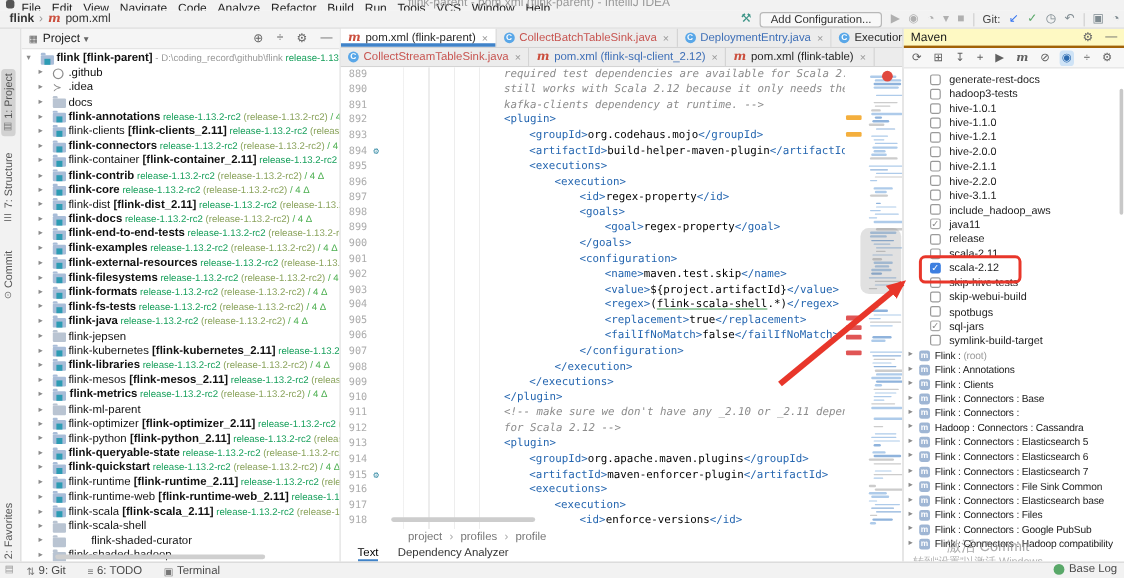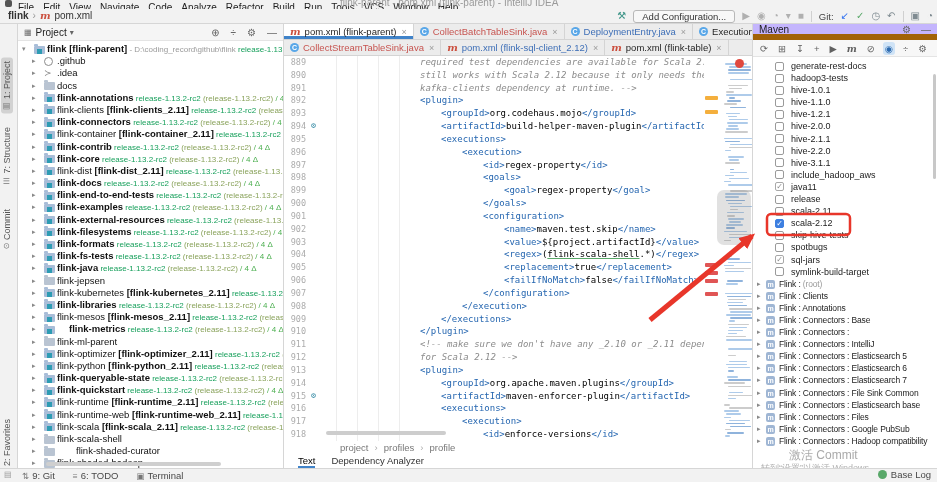--- a/index.html
+++ b/index.html
@@ -70,21 +70,21 @@
   .smark{position:absolute;left:1px;width:13px;height:3.5px;border-radius:1px}
   #err-badge{position:absolute;left:31px;top:3px;width:9px;height:9px;border-radius:50%;background:#e0483e}
   #vthumb{position:absolute;left:13px;top:134px;width:34px;height:55px;background:rgba(120,120,120,.22);border-radius:7px}
   #ed-hscroll{position:absolute;left:42px;top:375px;width:120px;height:4px;background:#cdcdcd;border-radius:2px}
   #ed-crumbs{position:absolute;left:0;top:417px;width:100%;height:13px;font-size:9.5px;color:#777;padding-left:56px;display:flex;align-items:center;gap:6px;background:#fff}
   #ed-bottom-tabs{position:absolute;left:0;top:430px;width:100%;height:14px;display:flex;align-items:center;padding-left:14px;gap:16px;font-size:9.5px;background:#fff}
   .btab{color:#333;height:14px;line-height:14px}
   .btab.active{box-shadow:inset 0 -2px 0 #4083c9;color:#000}
   
   #maven-panel{left:752px;top:24px;width:185px;height:444px;background:#fff;border-left:1px solid #d6d6d6;overflow:hidden}
-  #mv-header{position:absolute;left:0;top:0;width:100%;height:16px;background:#c4b5fd;border-bottom:6px solid #a16207;display:flex;align-items:center;padding:0 6px;font-size:10px}
+  #mv-header{position:absolute;left:0;top:0;width:100%;height:16px;background:#fef9c3;border-bottom:2px solid #a16207;display:flex;align-items:center;padding:0 6px;font-size:10px}
   #mv-header .hicon{color:#666;margin-left:10px;font-size:10px}
   #mv-toolbar{position:absolute;left:0;top:16px;width:100%;height:17px;background:#f7f7f7;border-bottom:1px solid #e4e4e4;display:flex;align-items:center;padding-left:5px;gap:6px}
   .mvi{font-size:9.5px;color:#616161;line-height:13px;padding:0 2px;border-radius:3px}
   .mvi.sel{background:#cfe3f6;color:#2d6bb0}
   .mvi.mg{font-weight:bold;font-style:italic;font-family:"DejaVu Serif",serif}
   #mv-list{position:absolute;left:0;top:36px;width:100%}
   .mrow{height:12.1px;line-height:12.1px;font-size:9px;white-space:nowrap;overflow:hidden;position:relative}
   .cb{position:absolute;left:22px;top:1.5px;width:9px;height:9px;border:1px solid #9a9a9a;border-radius:2px;background:#fff;font-size:8px;line-height:8px;text-align:center}
   .cb.gray{color:#8c8c8c;border-color:#a8a8a8}
   .cb.blue{background:#3d7fe0;border-color:#3d7fe0;color:#fff}
@@ -180,21 +180,21 @@
       <div class="trow"><span class="arr" style="left: 14px;">▸</span><span class="ficon mod" style="left: 26px;"></span><span class="tname" style="margin-left: 39px;">flink-examples</span><span class="tbranch"> release-1.13.2-rc2</span><span class="ttag"> (release-1.13.2-rc2)</span><span class="tdelta"> / 4 Δ</span></div>
       <div class="trow"><span class="arr" style="left: 14px;">▸</span><span class="ficon mod" style="left: 26px;"></span><span class="tname" style="margin-left: 39px;">flink-external-resources</span><span class="tbranch"> release-1.13.2-rc2</span><span class="ttag"> (release-1.13.2-rc2)</span></div>
       <div class="trow"><span class="arr" style="left: 14px;">▸</span><span class="ficon mod" style="left: 26px;"></span><span class="tname" style="margin-left: 39px;">flink-filesystems</span><span class="tbranch"> release-1.13.2-rc2</span><span class="ttag"> (release-1.13.2-rc2)</span><span class="tdelta"> / 4 Δ</span></div>
       <div class="trow"><span class="arr" style="left: 14px;">▸</span><span class="ficon mod" style="left: 26px;"></span><span class="tname" style="margin-left: 39px;">flink-formats</span><span class="tbranch"> release-1.13.2-rc2</span><span class="ttag"> (release-1.13.2-rc2)</span><span class="tdelta"> / 4 Δ</span></div>
       <div class="trow"><span class="arr" style="left: 14px;">▸</span><span class="ficon mod" style="left: 26px;"></span><span class="tname" style="margin-left: 39px;">flink-fs-tests</span><span class="tbranch"> release-1.13.2-rc2</span><span class="ttag"> (release-1.13.2-rc2)</span><span class="tdelta"> / 4 Δ</span></div>
       <div class="trow"><span class="arr" style="left: 14px;">▸</span><span class="ficon mod" style="left: 26px;"></span><span class="tname" style="margin-left: 39px;">flink-java</span><span class="tbranch"> release-1.13.2-rc2</span><span class="ttag"> (release-1.13.2-rc2)</span><span class="tdelta"> / 4 Δ</span></div>
       <div class="trow"><span class="arr" style="left: 14px;">▸</span><span class="ficon plain" style="left: 26px;"></span><span class="tname norm" style="margin-left: 39px;">flink-jepsen</span></div>
       <div class="trow"><span class="arr" style="left: 14px;">▸</span><span class="ficon mod" style="left: 26px;"></span><span class="tname norm" style="margin-left: 39px;">flink-kubernetes</span><span class="tbrk"> [flink-kubernetes_2.11]</span><span class="tbranch"> release-1.13.2-rc2</span></div>
       <div class="trow"><span class="arr" style="left: 14px;">▸</span><span class="ficon mod" style="left: 26px;"></span><span class="tname" style="margin-left: 39px;">flink-libraries</span><span class="tbranch"> release-1.13.2-rc2</span><span class="ttag"> (release-1.13.2-rc2)</span><span class="tdelta"> / 4 Δ</span></div>
       <div class="trow"><span class="arr" style="left: 14px;">▸</span><span class="ficon mod" style="left: 26px;"></span><span class="tname norm" style="margin-left: 39px;">flink-mesos</span><span class="tbrk"> [flink-mesos_2.11]</span><span class="tbranch"> release-1.13.2-rc2</span><span class="ttag"> (release-1.13.2-rc2)</span></div>
-      <div class="trow"><span class="arr" style="left: 14px;">▸</span><span class="ficon mod" style="left: 26px;"></span><span class="tname" style="margin-left: 51px;">flink-metrics</span><span class="tbranch"> release-1.13.2-rc2</span><span class="ttag"> (release-1.13.2-rc2)</span><span class="tdelta"> / 4 Δ</span></div>
+      <div class="trow"><span class="arr" style="left: 14px;">▸</span><span class="ficon mod" style="left: 26px;"></span><span class="tname" style="margin-left: 40px;">flink-metrics</span><span class="tbranch"> release-1.13.2-rc2</span><span class="ttag"> (release-1.13.2-rc2)</span><span class="tdelta"> / 4 Δ</span></div>
       <div class="trow"><span class="arr" style="left: 14px;">▸</span><span class="ficon plain" style="left: 26px;"></span><span class="tname norm" style="margin-left: 39px;">flink-ml-parent</span></div>
       <div class="trow"><span class="arr" style="left: 14px;">▸</span><span class="ficon mod" style="left: 26px;"></span><span class="tname norm" style="margin-left: 39px;">flink-optimizer</span><span class="tbrk"> [flink-optimizer_2.11]</span><span class="tbranch"> release-1.13.2-rc2</span><span class="ttag"> (release-1.13.2-rc2)</span></div>
       <div class="trow"><span class="arr" style="left: 14px;">▸</span><span class="ficon mod" style="left: 26px;"></span><span class="tname norm" style="margin-left: 39px;">flink-python</span><span class="tbrk"> [flink-python_2.11]</span><span class="tbranch"> release-1.13.2-rc2</span><span class="ttag"> (release-1.13.2-rc2)</span></div>
       <div class="trow"><span class="arr" style="left: 14px;">▸</span><span class="ficon mod" style="left: 26px;"></span><span class="tname" style="margin-left: 39px;">flink-queryable-state</span><span class="tbranch"> release-1.13.2-rc2</span><span class="ttag"> (release-1.13.2-rc2)</span></div>
       <div class="trow"><span class="arr" style="left: 14px;">▸</span><span class="ficon mod" style="left: 26px;"></span><span class="tname" style="margin-left: 39px;">flink-quickstart</span><span class="tbranch"> release-1.13.2-rc2</span><span class="ttag"> (release-1.13.2-rc2)</span><span class="tdelta"> / 4 Δ</span></div>
       <div class="trow"><span class="arr" style="left: 14px;">▸</span><span class="ficon mod" style="left: 26px;"></span><span class="tname norm" style="margin-left: 39px;">flink-runtime</span><span class="tbrk"> [flink-runtime_2.11]</span><span class="tbranch"> release-1.13.2-rc2</span><span class="ttag"> (release-1.13.2-rc2)</span></div>
       <div class="trow"><span class="arr" style="left: 14px;">▸</span><span class="ficon mod" style="left: 26px;"></span><span class="tname norm" style="margin-left: 39px;">flink-runtime-web</span><span class="tbrk"> [flink-runtime-web_2.11]</span><span class="tbranch"> release-1.13.2-rc2</span></div>
       <div class="trow"><span class="arr" style="left: 14px;">▸</span><span class="ficon mod" style="left: 26px;"></span><span class="tname norm" style="margin-left: 39px;">flink-scala</span><span class="tbrk"> [flink-scala_2.11]</span><span class="tbranch"> release-1.13.2-rc2</span><span class="ttag"> (release-1.13.2-rc2)</span></div>
       <div class="trow"><span class="arr" style="left: 14px;">▸</span><span class="ficon plain" style="left: 26px;"></span><span class="tname norm" style="margin-left: 39px;">flink-scala-shell</span></div>
       <div class="trow"><span class="arr" style="left: 14px;">▸</span><span class="ficon plain" style="left: 26px;"></span><span class="tname norm" style="margin-left: 58px;">flink-shaded-curator</span></div>
@@ -478,59 +478,63 @@
       <div class="mrow">
         <span class="cb blue">✓</span>
         <span class="plabel">scala-2.12</span>
       </div>
       <div class="mrow">
         <span class="cb"></span>
         <span class="plabel">skip-hive-tests</span>
       </div>
       <div class="mrow">
         <span class="cb"></span>
+        <span class="plabel">skip-webui-build</span>
+      </div>
+      <div class="mrow">
+        <span class="cb"></span>
         <span class="plabel">spotbugs</span>
       </div>
       <div class="mrow">
         <span class="cb gray">✓</span>
         <span class="plabel">sql-jars</span>
       </div>
       <div class="mrow">
         <span class="cb"></span>
         <span class="plabel">symlink-build-target</span>
       </div>
       <div class="mrow">
         <span class="arr">▸</span>
         <span class="micon">m</span>
         <span class="mlabel">Flink :<span class="mmuted"> (root)</span></span>
       </div>
       <div class="mrow">
         <span class="arr">▸</span>
         <span class="micon">m</span>
+        <span class="mlabel">Flink : Annotations</span>
+      </div>
+      <div class="mrow">
+        <span class="arr">▸</span>
+        <span class="micon">m</span>
         <span class="mlabel">Flink : Clients</span>
       </div>
       <div class="mrow">
         <span class="arr">▸</span>
         <span class="micon">m</span>
-        <span class="mlabel">Flink : Annotations</span>
-      </div>
-      <div class="mrow">
-        <span class="arr">▸</span>
-        <span class="micon">m</span>
         <span class="mlabel">Flink : Connectors : Base</span>
       </div>
       <div class="mrow">
         <span class="arr">▸</span>
         <span class="micon">m</span>
         <span class="mlabel">Flink : Connectors :</span>
       </div>
       <div class="mrow">
         <span class="arr">▸</span>
         <span class="micon">m</span>
-        <span class="mlabel">Flink : Connectors : IntelliJ</span>
+        <span class="mlabel">Hadoop : Connectors : Cassandra</span>
       </div>
       <div class="mrow">
         <span class="arr">▸</span>
         <span class="micon">m</span>
         <span class="mlabel">Flink : Connectors : Elasticsearch 5</span>
       </div>
       <div class="mrow">
         <span class="arr">▸</span>
         <span class="micon">m</span>
         <span class="mlabel">Flink : Connectors : Elasticsearch 6</span>

